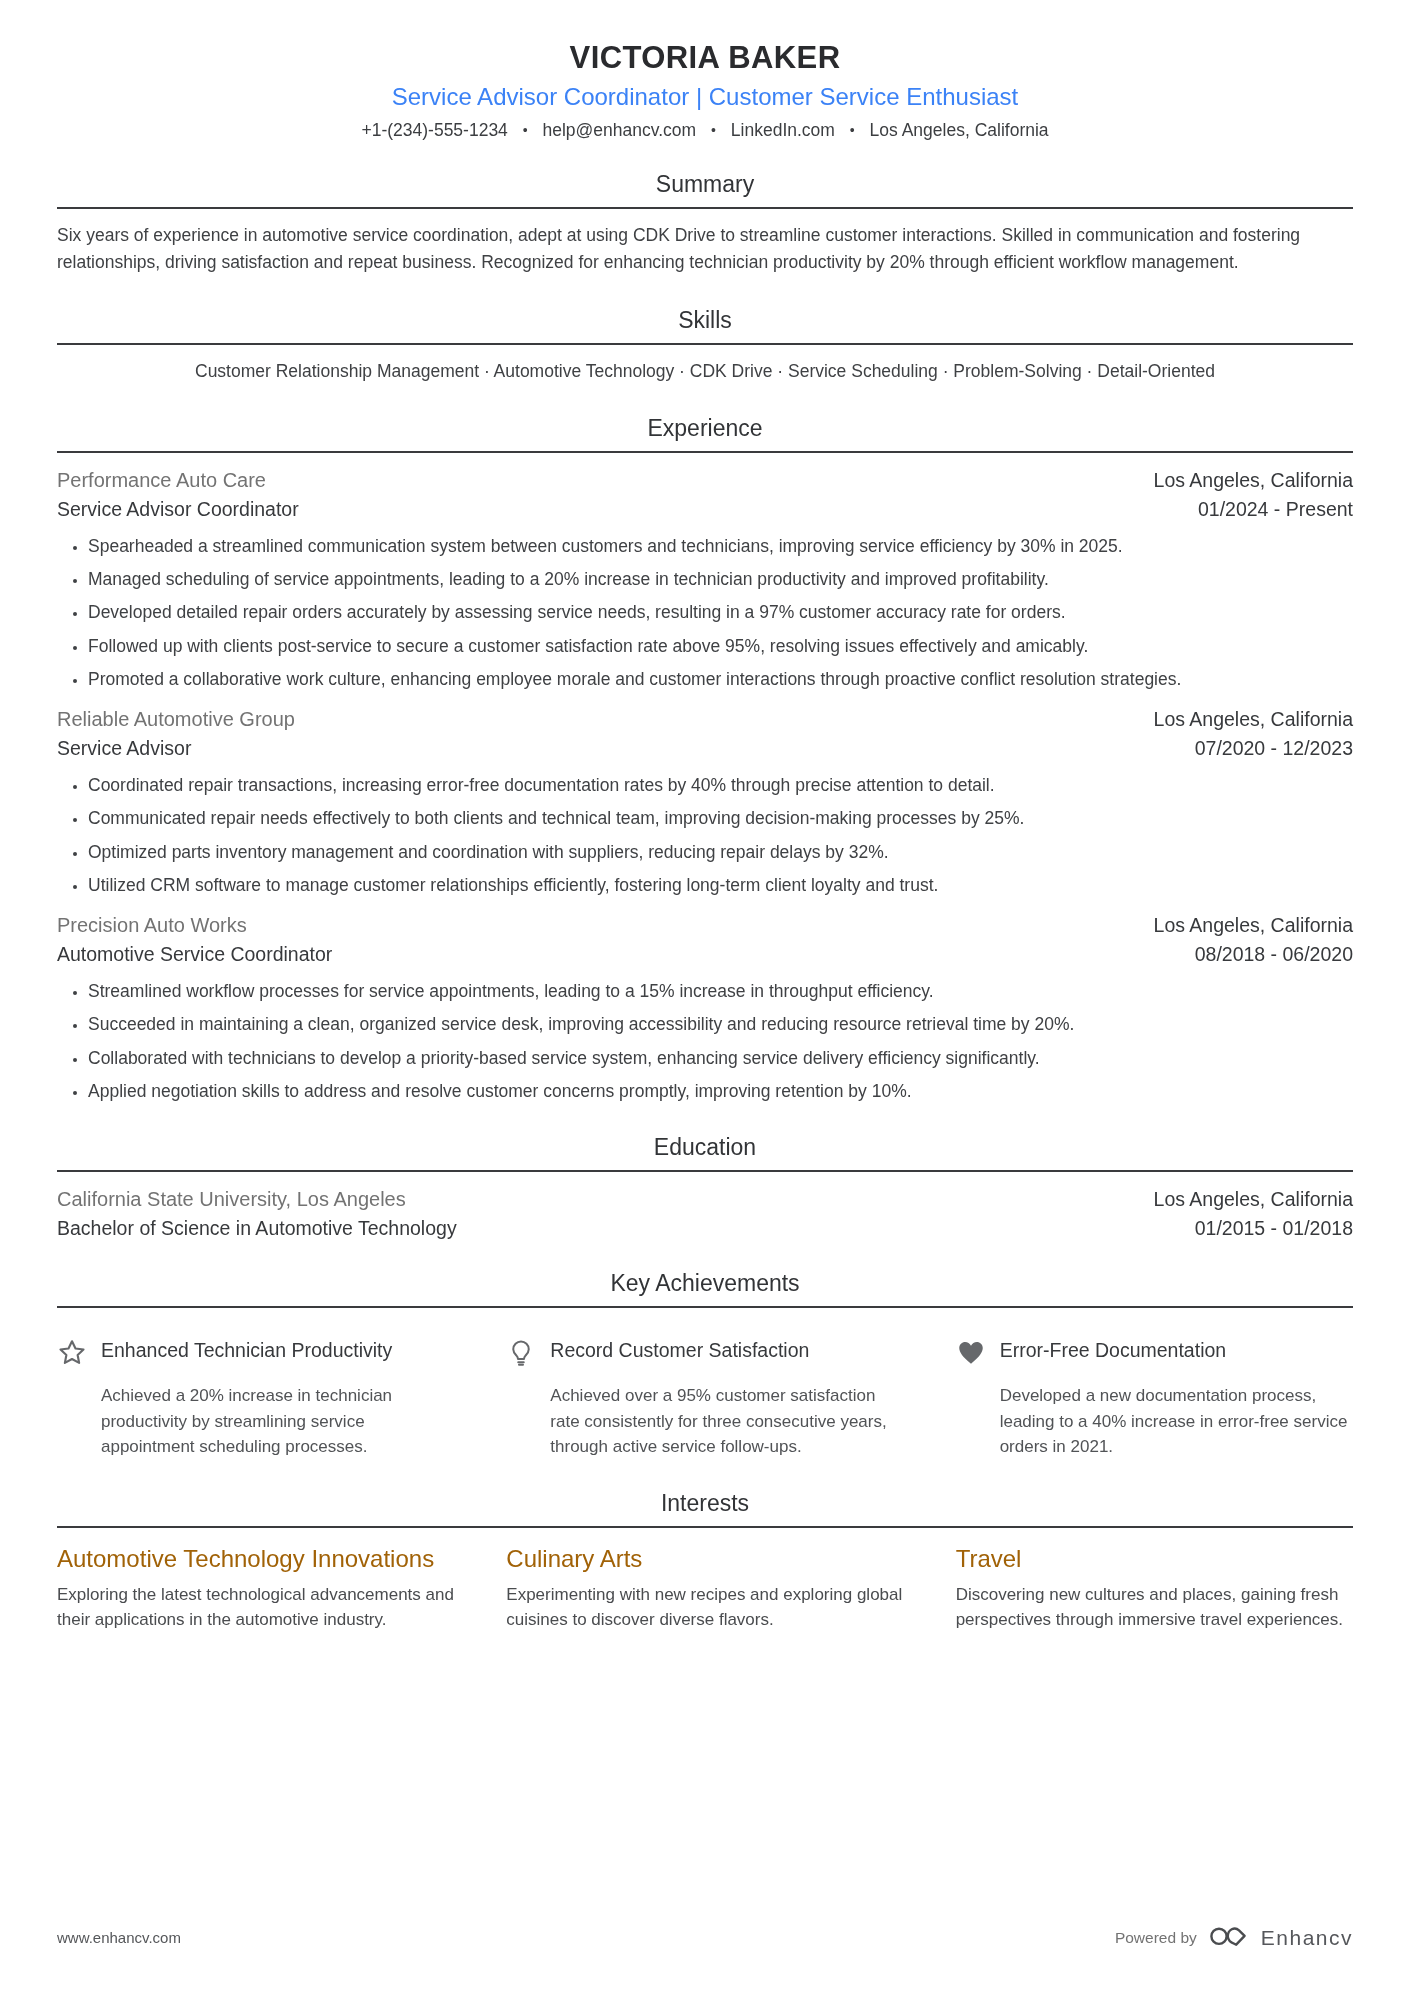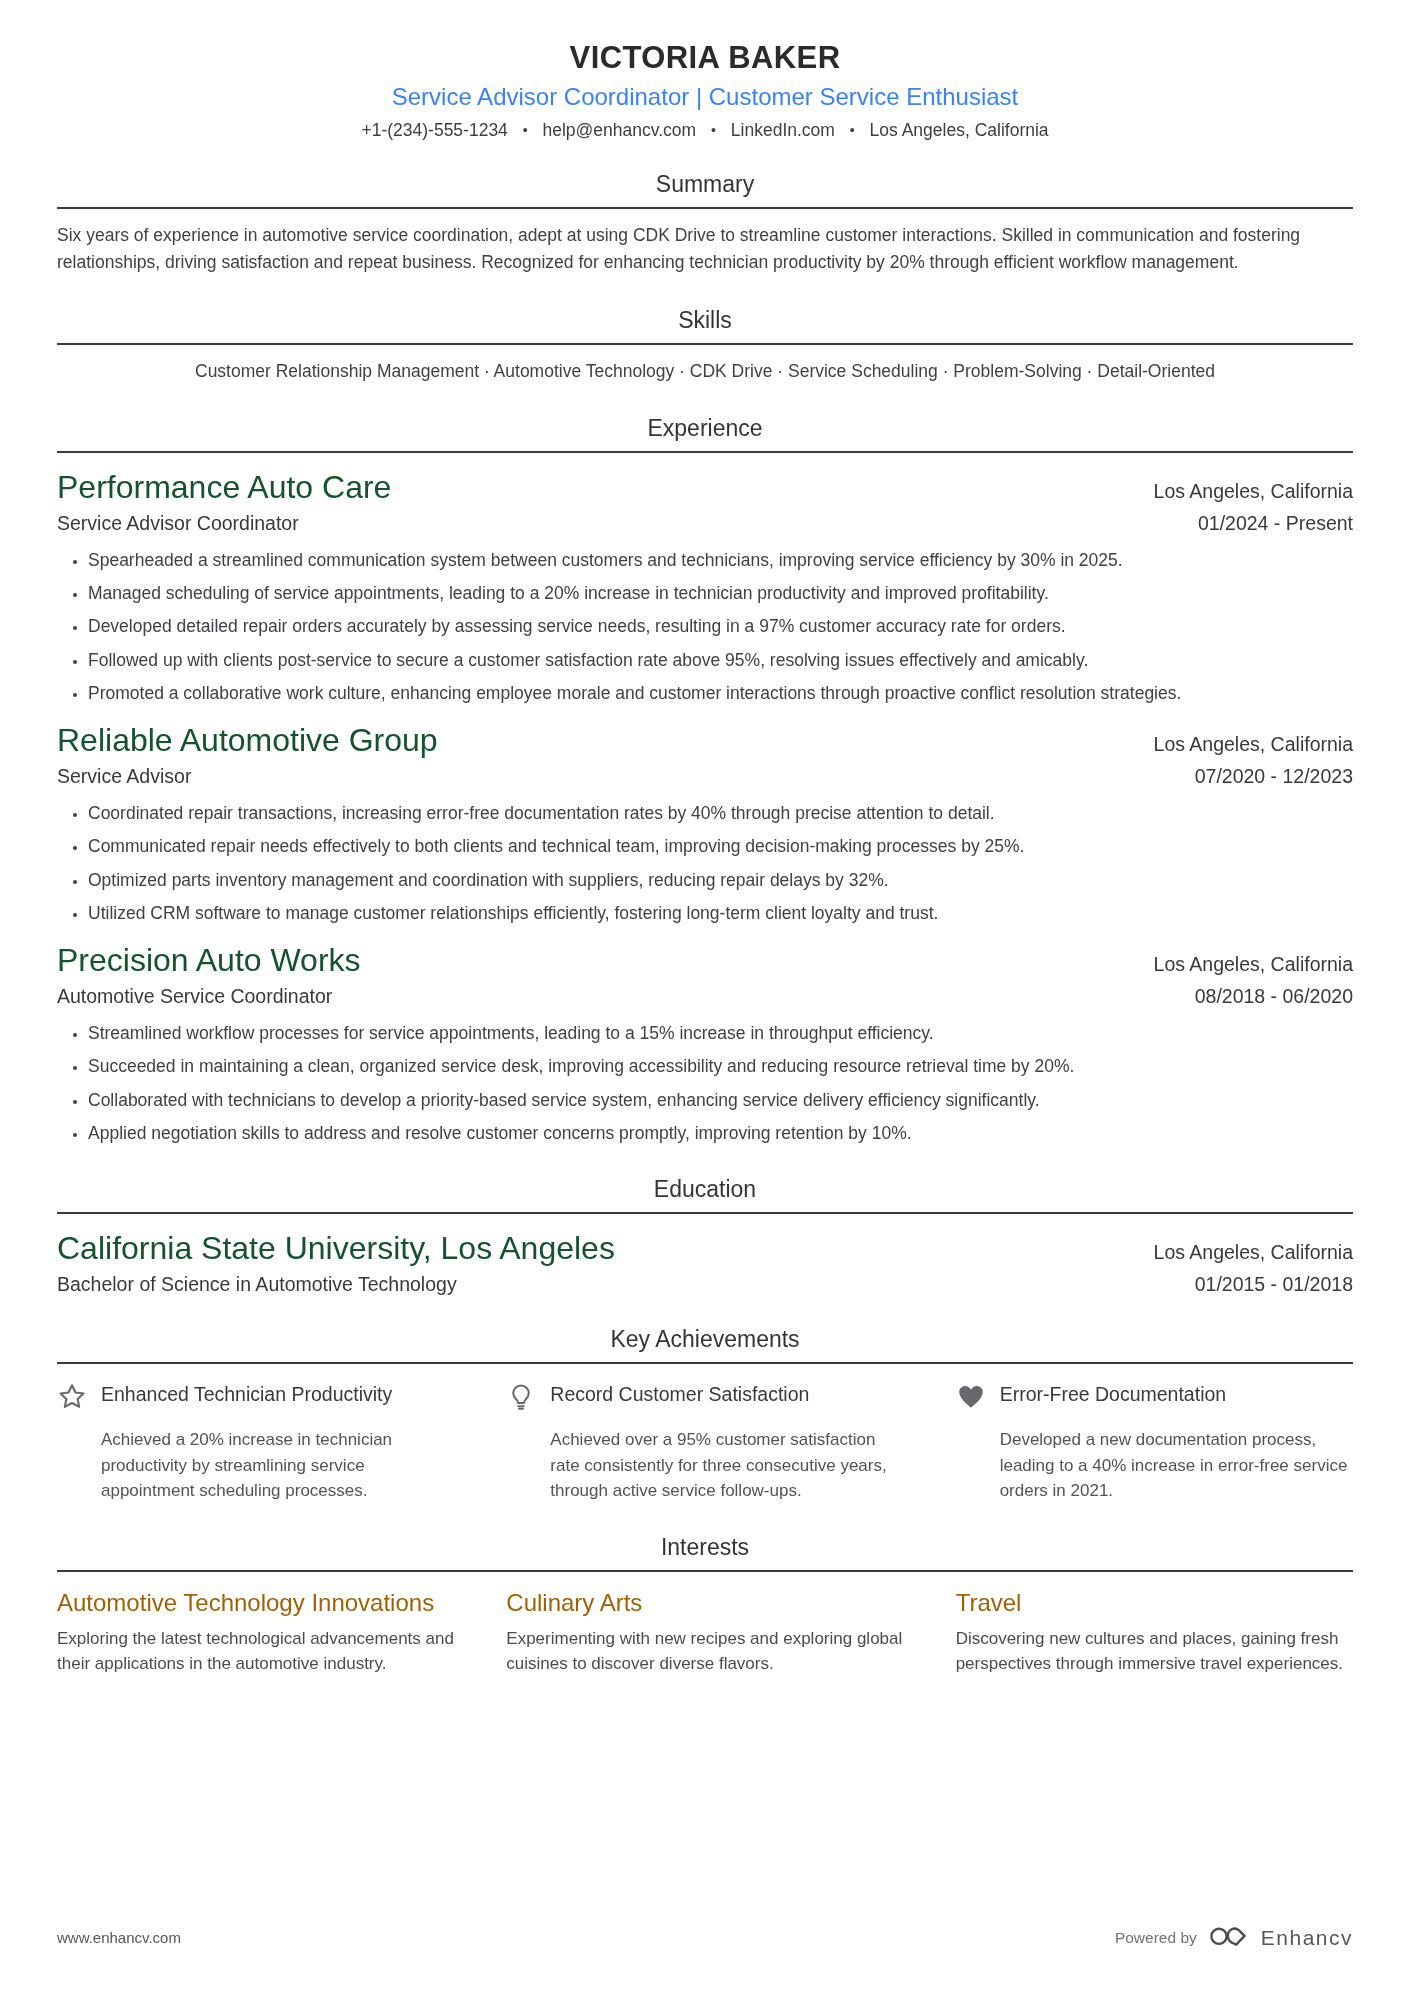--- a/index.html
+++ b/index.html
@@ -56,42 +56,42 @@
     border: none;
     border-top: 2px solid #3a3b3e;
     height: 0;
   }
   .section-body { margin-top: 13px; font-size: 17.5px; line-height: 1.56; }
   .skills-line { text-align: center; }
 
   
   .entry { margin-top: 16px; }
   .entry-head { display: flex; justify-content: space-between; align-items: baseline; }
-  .company { font-size: 32px; color: #14532d; font-weight: 400; }
+  .company { font-size: 20px; color: #737373; font-weight: 400; }
   .entry-loc { font-size: 19.5px; color: #37393c; }
   .entry-sub { display: flex; justify-content: space-between; align-items: flex-end; margin-top: 6px; }
   .role { font-size: 19.5px; color: #37393c; }
   .dates { font-size: 19.5px; color: #37393c; }
   ul.bullets { margin: 12px 0 4px 0; padding-left: 31px; }
   ul.bullets li {
     font-size: 17.5px;
     line-height: 1.5;
     margin-bottom: 7px;
     color: #3f4144;
   }
   ul.bullets li::marker { font-size: 13px; color: #3f4144; }
 
   
   .three-col {
     display: grid;
     grid-template-columns: repeat(3, 1fr);
     column-gap: 52px;
     margin-top: 17px;
   }
-  .ach-item { display: grid; grid-template-columns: 44px 1fr; align-items: start; }
+  .ach-item { display: grid; grid-template-columns: 44px 1fr; align-items: start; margin-top: 12px; }
   .ach-icon { width: 30px; height: 30px; margin-top: 1px; }
   .ach-title { font-size: 19.5px; color: #37393c; line-height: 1.35; grid-column: 2; }
   .ach-text {
     grid-column: 2;
     margin-top: 11px;
     font-size: 17px;
     line-height: 1.5;
     color: #515356;
   }
   .int-title { font-size: 24px; color: #a16207; }

